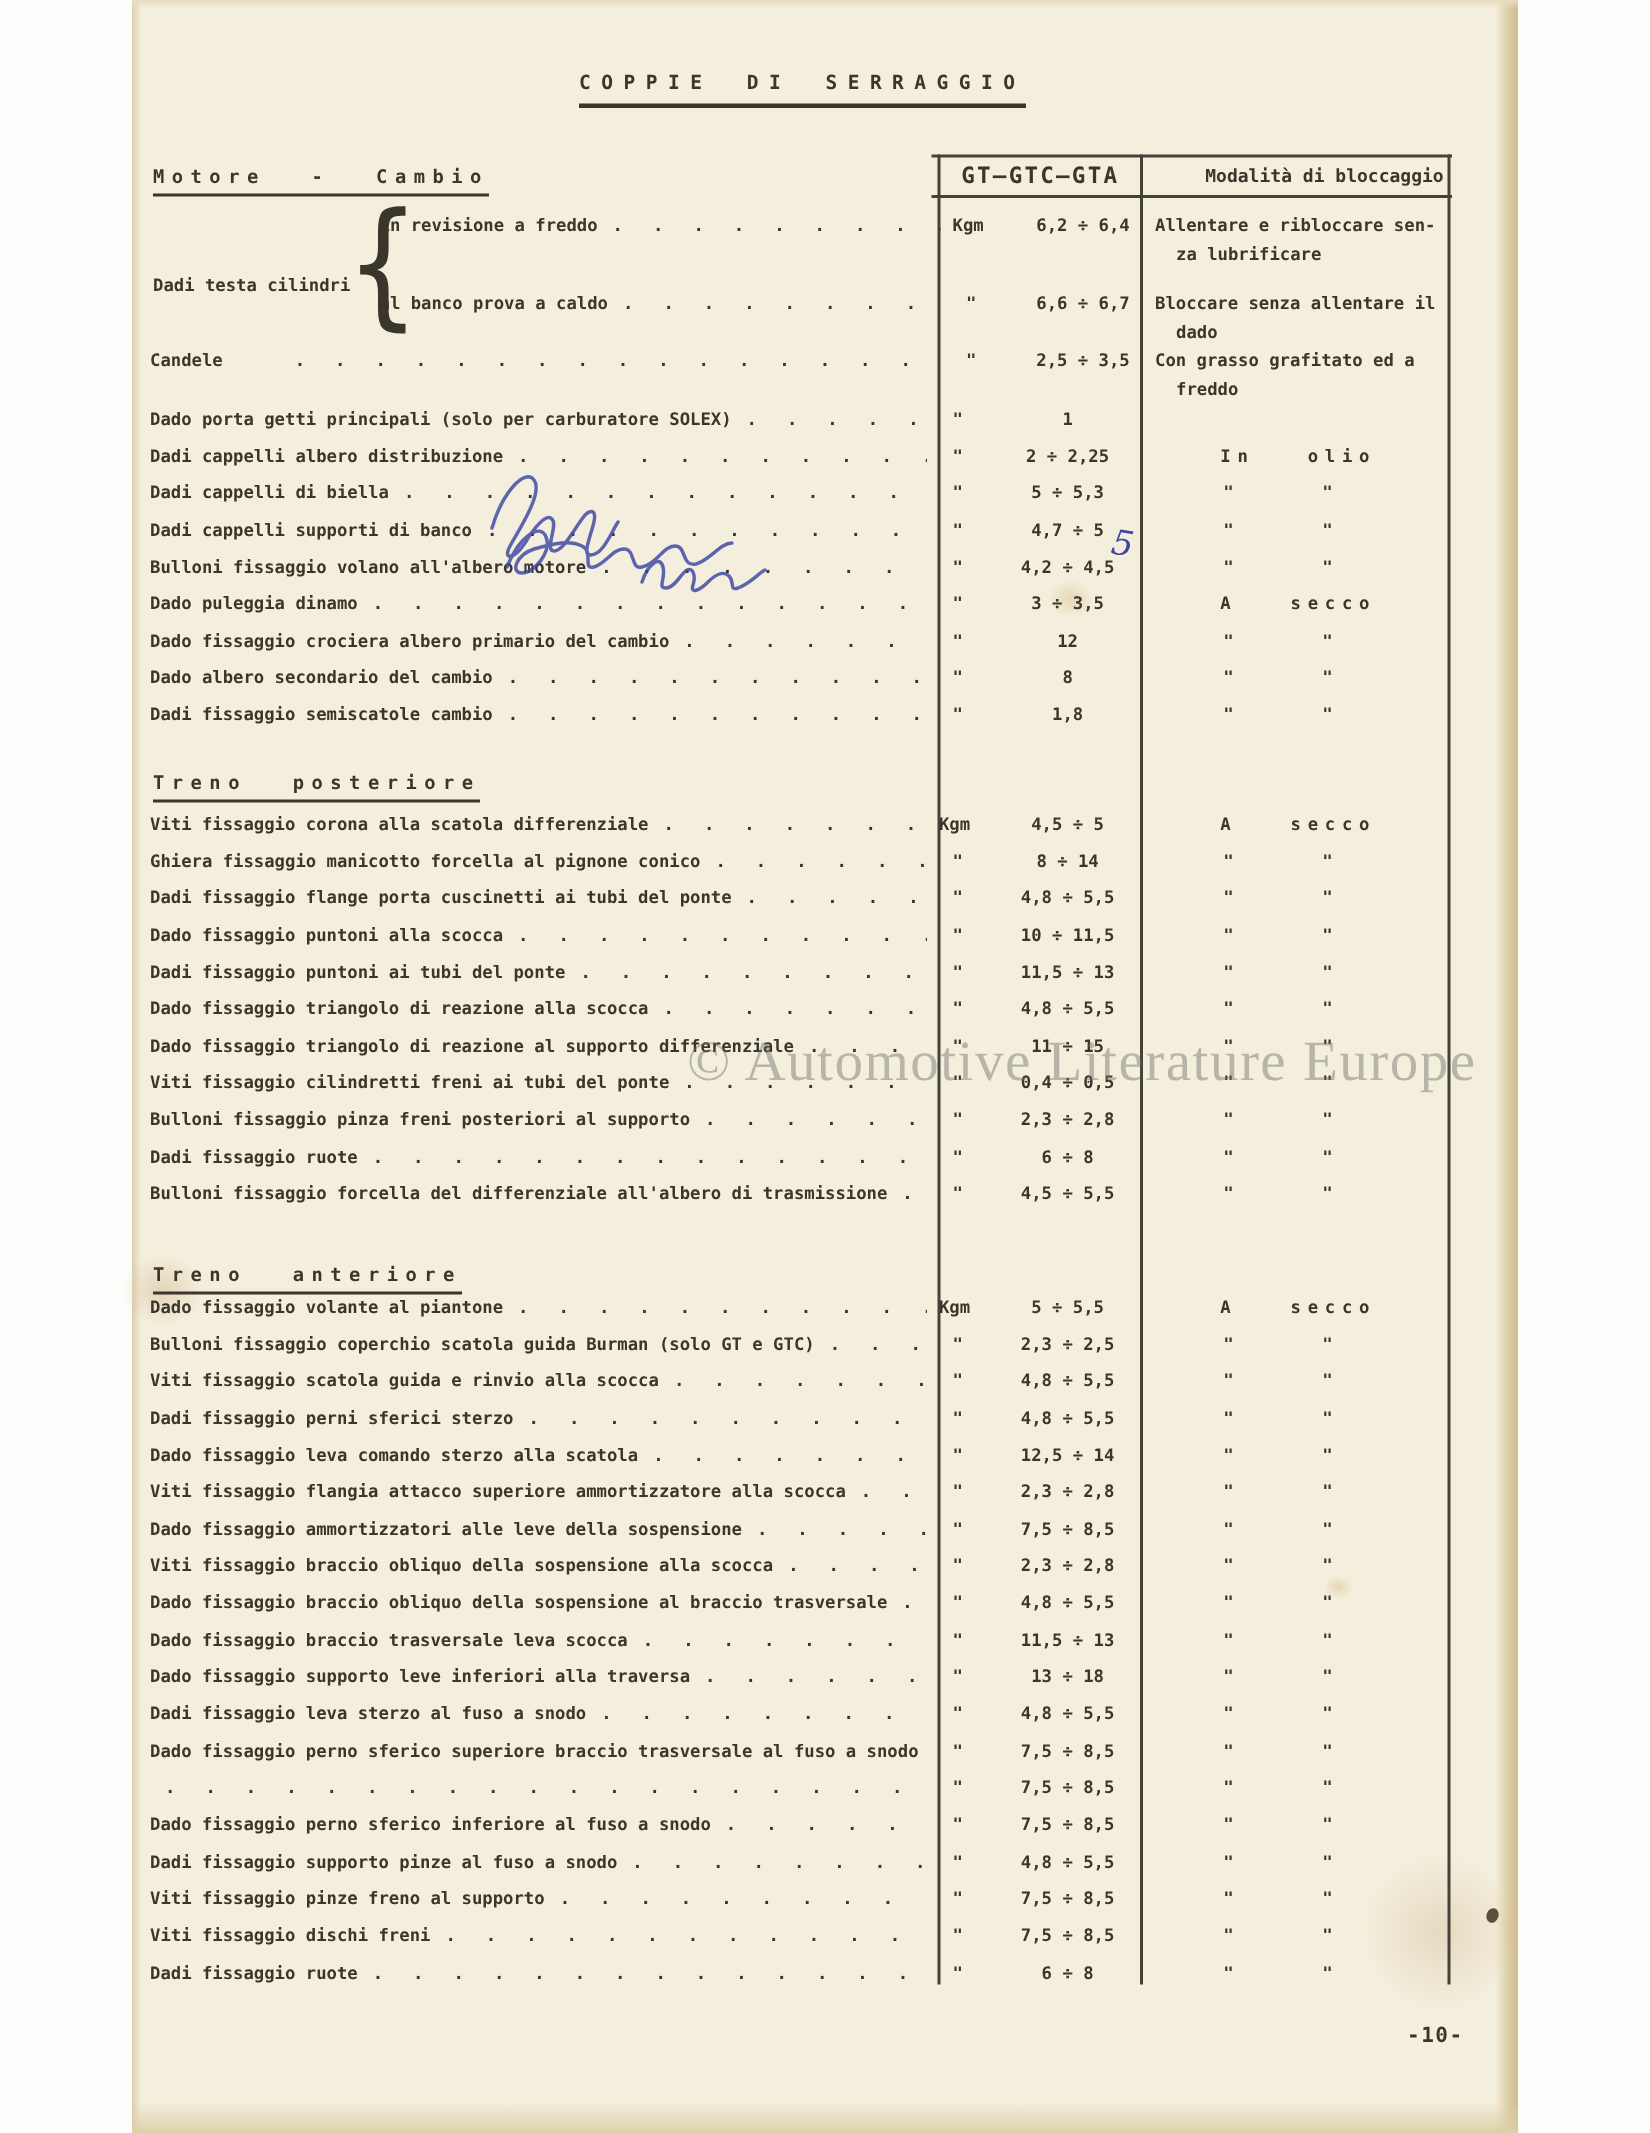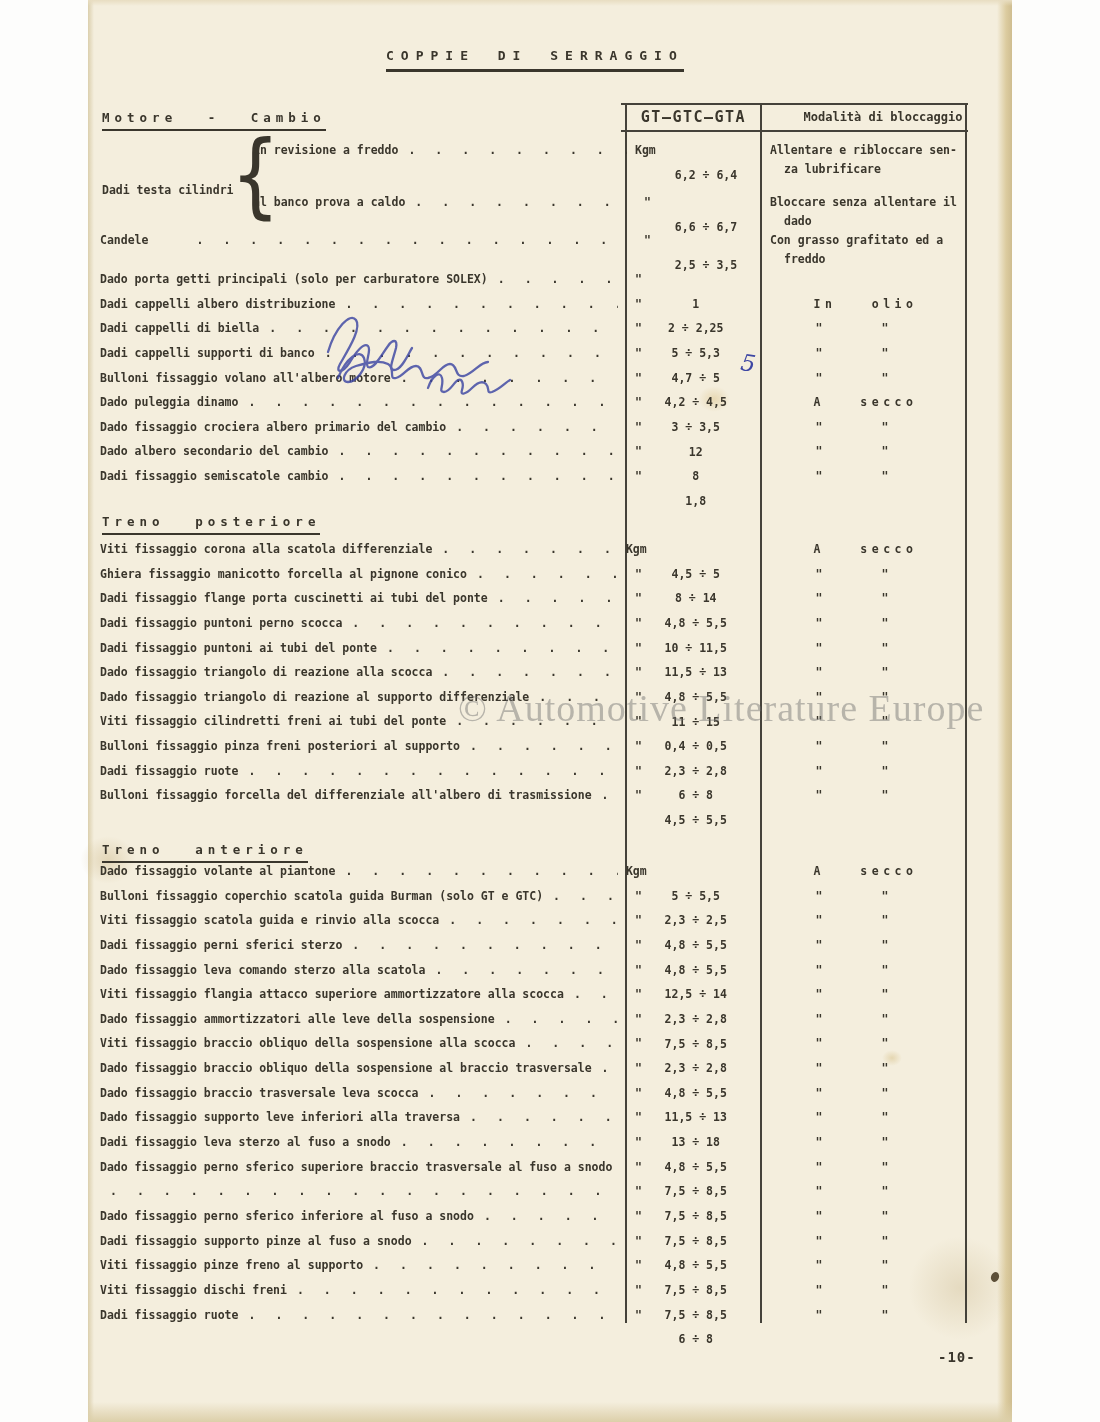--- a/index.html
+++ b/index.html
@@ -27,21 +27,21 @@
   .colh.modal{left:762px;width:202px;font-size:12px;margin-left:20px;}
 
   .sec-head{position:absolute;left:102px;font-size:12.5px;letter-spacing:5px;word-spacing:18px;
             border-bottom:2px solid #3a362c;padding-bottom:4px;white-space:nowrap;}
 
   .rows{position:absolute;left:100px;width:866px;}
   .trow{display:flex;height:24.65px;line-height:24.65px;white-space:nowrap;}
   .labelwrap{width:527px;display:flex;overflow:hidden;white-space:nowrap;}
   .rlabel{flex:none;}
   .dots{flex:1;overflow:hidden;letter-spacing:20px;padding-left:10px;}
-  .vcell{width:150px;display:flex;padding-left:8px;box-sizing:border-box;flex-direction:column;}
+  .vcell{width:150px;display:flex;padding-left:8px;box-sizing:border-box;}
   .unit{width:32px;flex:none;}
   .unit.q{padding-left:9px;box-sizing:border-box;}
   .num{flex:1;text-align:center;}
   .mcell{width:204px;position:relative;}
   .mtext{padding-left:48px;letter-spacing:4.5px;word-spacing:24px;}
   .d1{position:absolute;left:50px;}
   .d2{position:absolute;left:116px;}
 
   .brow{position:absolute;display:flex;height:25px;line-height:25px;white-space:nowrap;}
   .mcell2{position:absolute;width:200px;line-height:19px;white-space:nowrap;}
@@ -299,21 +299,21 @@
           <span class="unit q">"</span>
           <span class="num">4,8 ÷ 5,5</span>
         </span>
         <span class="mcell">
           <span class="d1">"</span>
           <span class="d2">"</span>
         </span>
       </div>
       <div class="trow">
         <span class="labelwrap">
-          <span class="rlabel">Dadi fissaggio puntoni perno scocca</span>
+          <span class="rlabel">Dado fissaggio puntoni alla scocca</span>
           <span class="dots">..............................</span>
         </span>
         <span class="vcell">
           <span class="unit q">"</span>
           <span class="num">10 ÷ 11,5</span>
         </span>
         <span class="mcell">
           <span class="d1">"</span>
           <span class="d2">"</span>
         </span>

